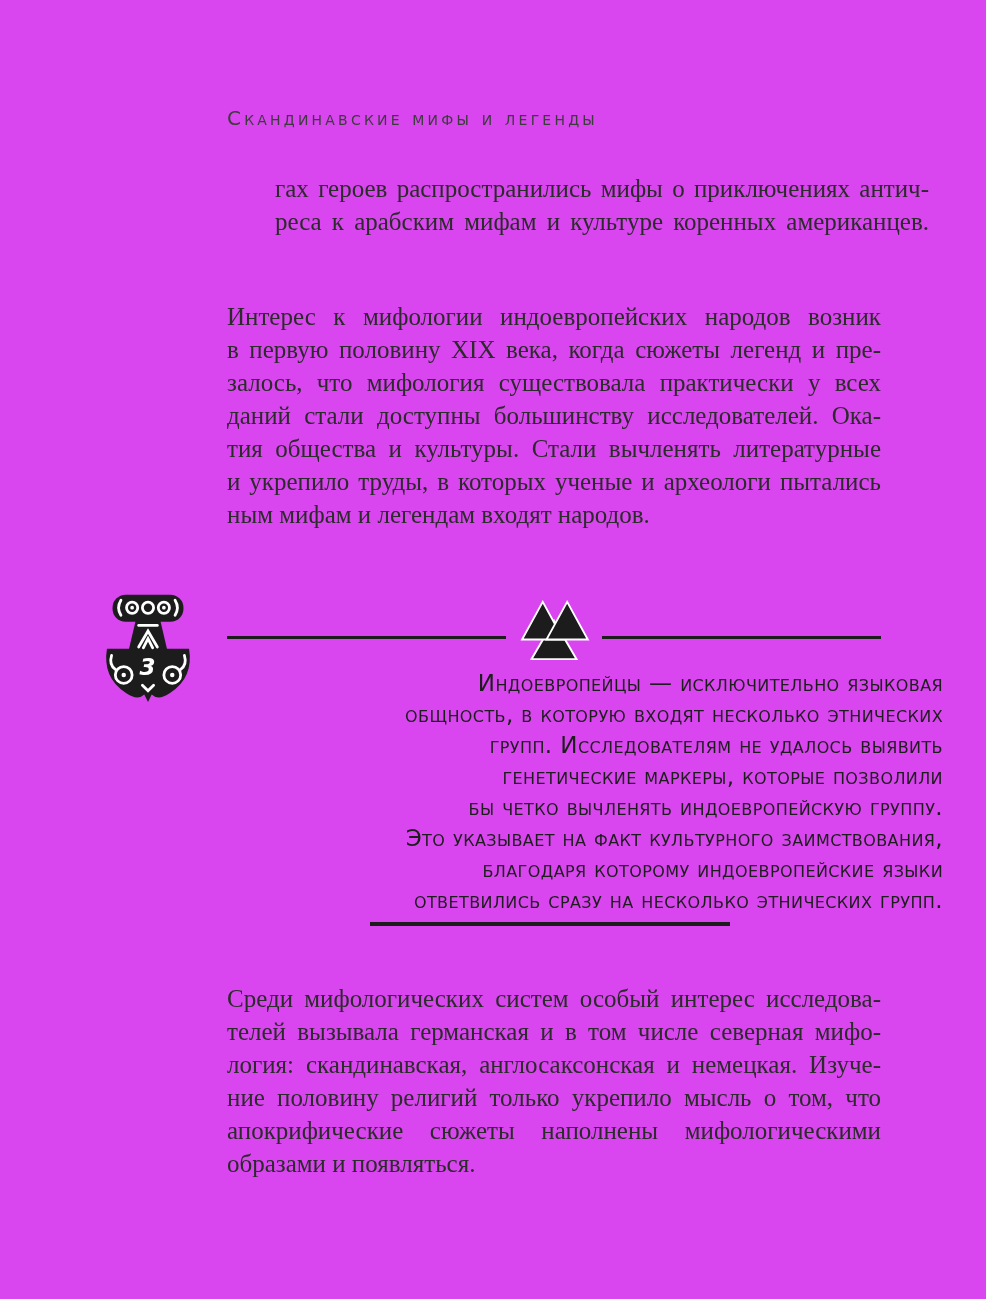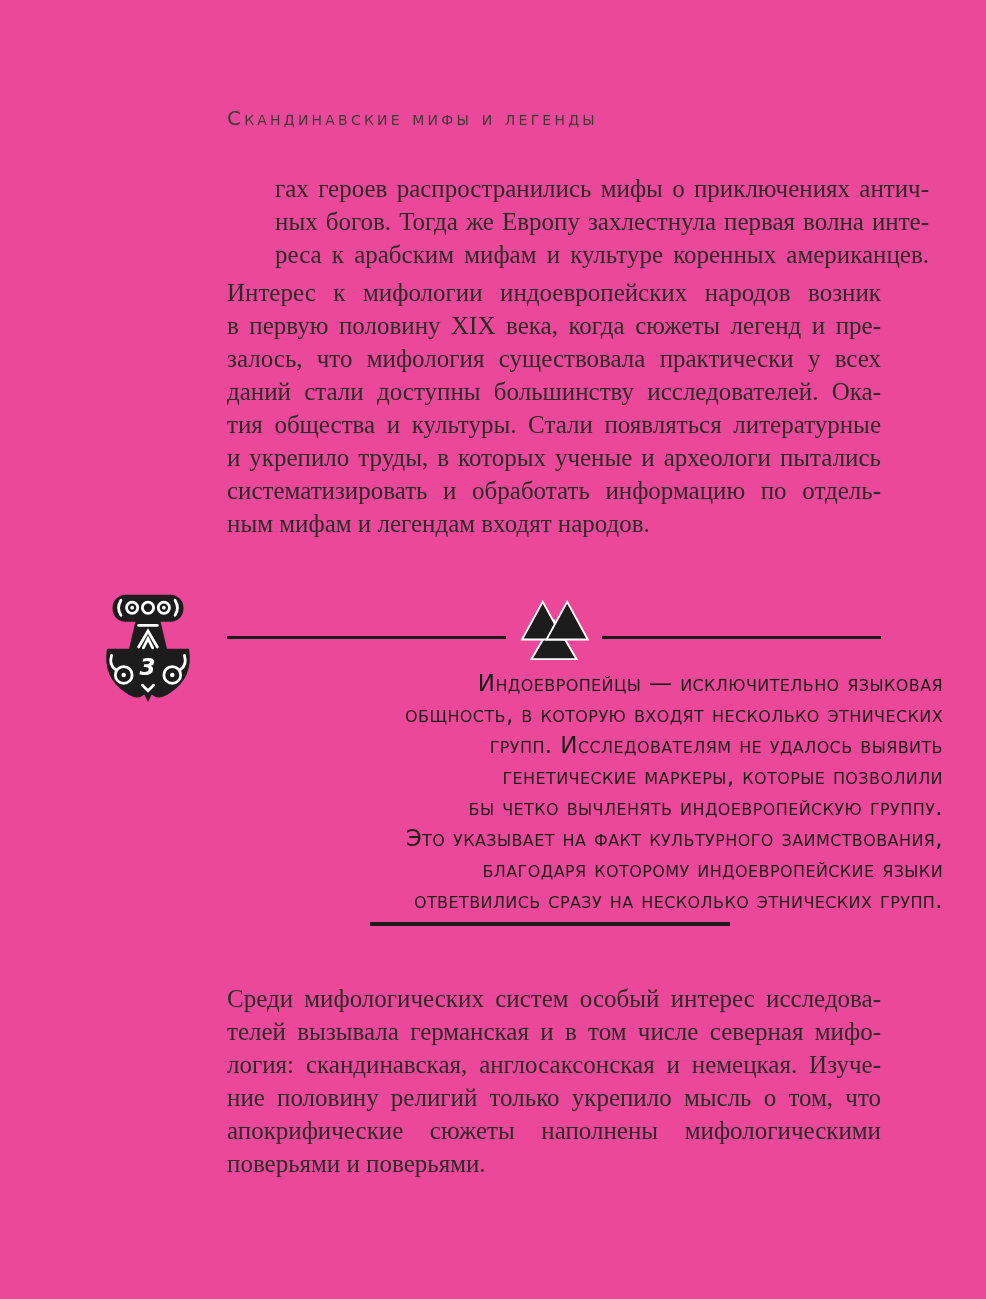--- a/index.html
+++ b/index.html
@@ -1,21 +1,21 @@
 <!DOCTYPE html>
 <html lang="ru"><head>
 <meta charset="utf-8">
 <style>
   html, body { margin: 0; padding: 0; background: #e8e8e8; }
   .page {
     position: relative;
     width: 986px;
     height: 1299px;
     margin: 0 auto;
-    background: #ec4899;
+    background: #d946ef;
     overflow: hidden;
     font-family: "Liberation Serif", serif;
     color: #2b2b2b;
   }
 
   
   .running-head {
     position: absolute;
     left: 227px;
     top: 106px;
@@ -33,21 +33,21 @@
     left: 227px;
     width: 654px;
     font-size: 25px;
     line-height: 33px;
     color: #2b2b2b;
   }
   .para .line { text-align: justify; text-align-last: justify; white-space: nowrap; }
   .para .line.last { text-align-last: left; }
   .para.flush-last .line.last { text-align-last: justify; }
   .para-1 { top: 172px; margin-left: 48px; }
-  .para-2 { top: 276px; }
+  .para-2 { top: 300px; }
   .para-3 { top: 982px; }
 
   
   .mjolnir {
     position: absolute;
     left: 101px;
     top: 590px;
     width: 94px;
     height: 112px;
   }
@@ -121,32 +121,30 @@
 </style>
 </head>
 <body>
 
 <div class="page">
 
   <div class="running-head">Скандинавские мифы и легенды</div>
 
   <div class="para para-1 flush-last">
       <div class="line">гах героев распространились мифы о приключениях антич-</div>
-      <div class="line">ных богов. Тогда же Европу захлестнула первая волна инте-</div>
       <div class="line last">реса к арабским мифам и культуре коренных американцев.</div>
     </div>
 
   <div class="para para-2">
       <div class="line">Интерес к мифологии индоевропейских народов возник</div>
       <div class="line">в первую половину XIX века, когда сюжеты легенд и пре-</div>
       <div class="line">залось, что мифология существовала практически у всех</div>
       <div class="line">даний стали доступны большинству исследователей. Ока-</div>
-      <div class="line">тия общества и культуры. Стали появляться литературные</div>
+      <div class="line">тия общества и культуры. Стали вычленять литературные</div>
       <div class="line">и укрепило труды, в которых ученые и археологи пытались</div>
-      <div class="line">систематизировать и обработать информацию по отдель-</div>
       <div class="line last">ным мифам и легендам входят народов.</div>
     </div>
 
   <div class="mjolnir">
     <svg viewBox="0 0 100 120" xmlns="http://www.w3.org/2000/svg">
 
       <rect x="12" y="5" width="76" height="29" rx="14" fill="#1c1c1c"></rect>
       <polygon points="37,32 63,32 71,66 29,66" fill="#1c1c1c"></polygon>
       <path d="M6,63 L94,63 Q99,94 74,110 Q61,119 54,112 L50,120 L46,112 Q39,119 26,110 Q1,94 6,63 Z" fill="#1c1c1c"></path>
 
@@ -199,16 +197,16 @@
     </div>
 
   <div class="callout-rule"></div>
 
   <div class="para para-3">
       <div class="line">Среди мифологических систем особый интерес исследова-</div>
       <div class="line">телей вызывала германская и в том числе северная мифо-</div>
       <div class="line">логия: скандинавская, англосаксонская и немецкая. Изуче-</div>
       <div class="line">ние половину религий только укрепило мысль о том, что</div>
       <div class="line">апокрифические сюжеты наполнены мифологическими</div>
-      <div class="line last">поверьями и поверьями.</div>
+      <div class="line last">образами и появляться.</div>
     </div>
 
 </div>
 
 </body></html>

